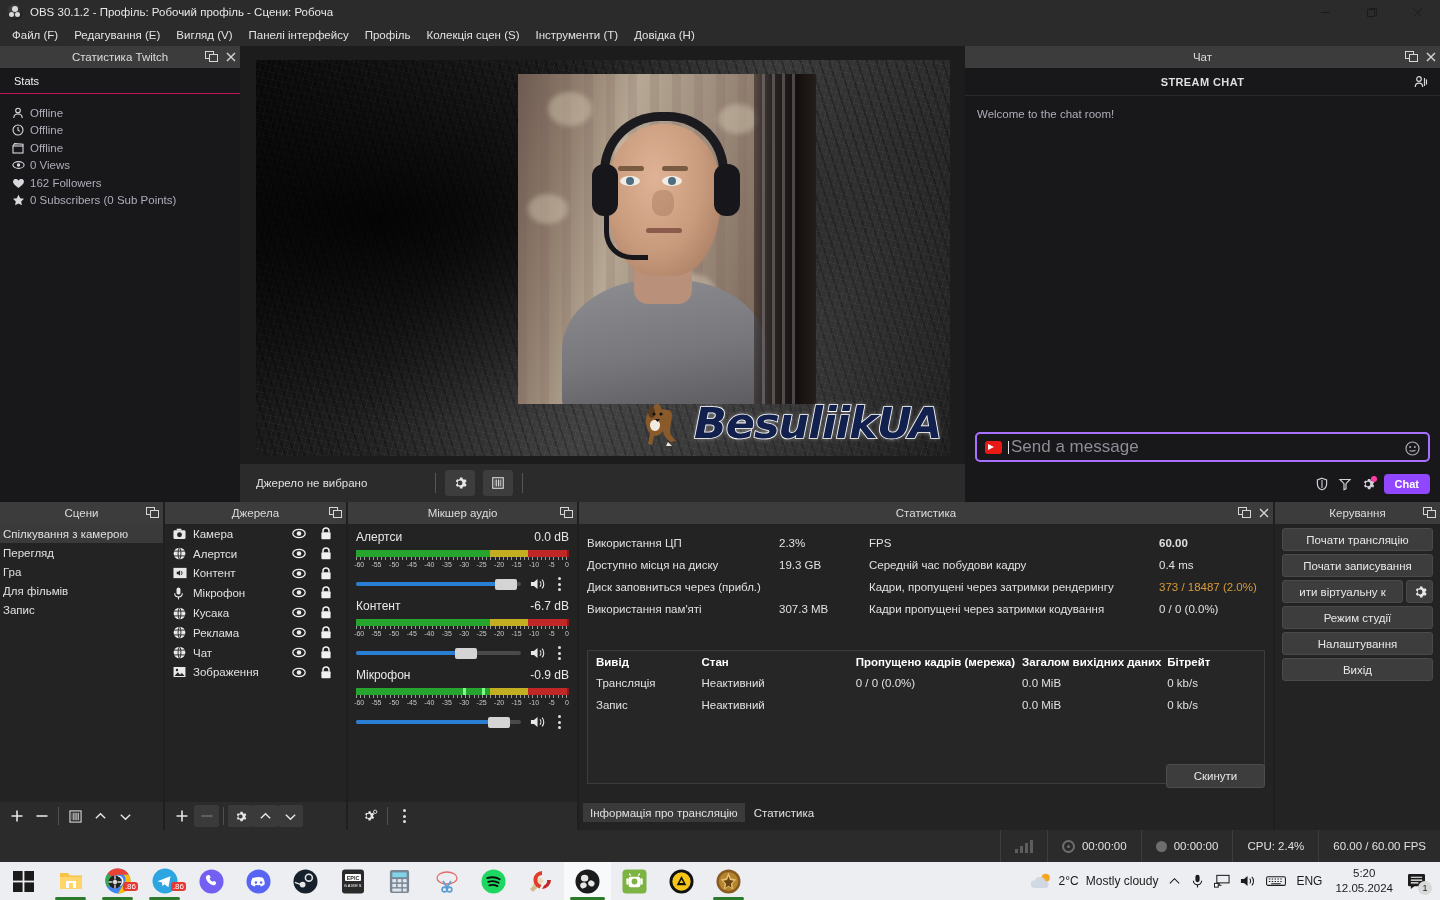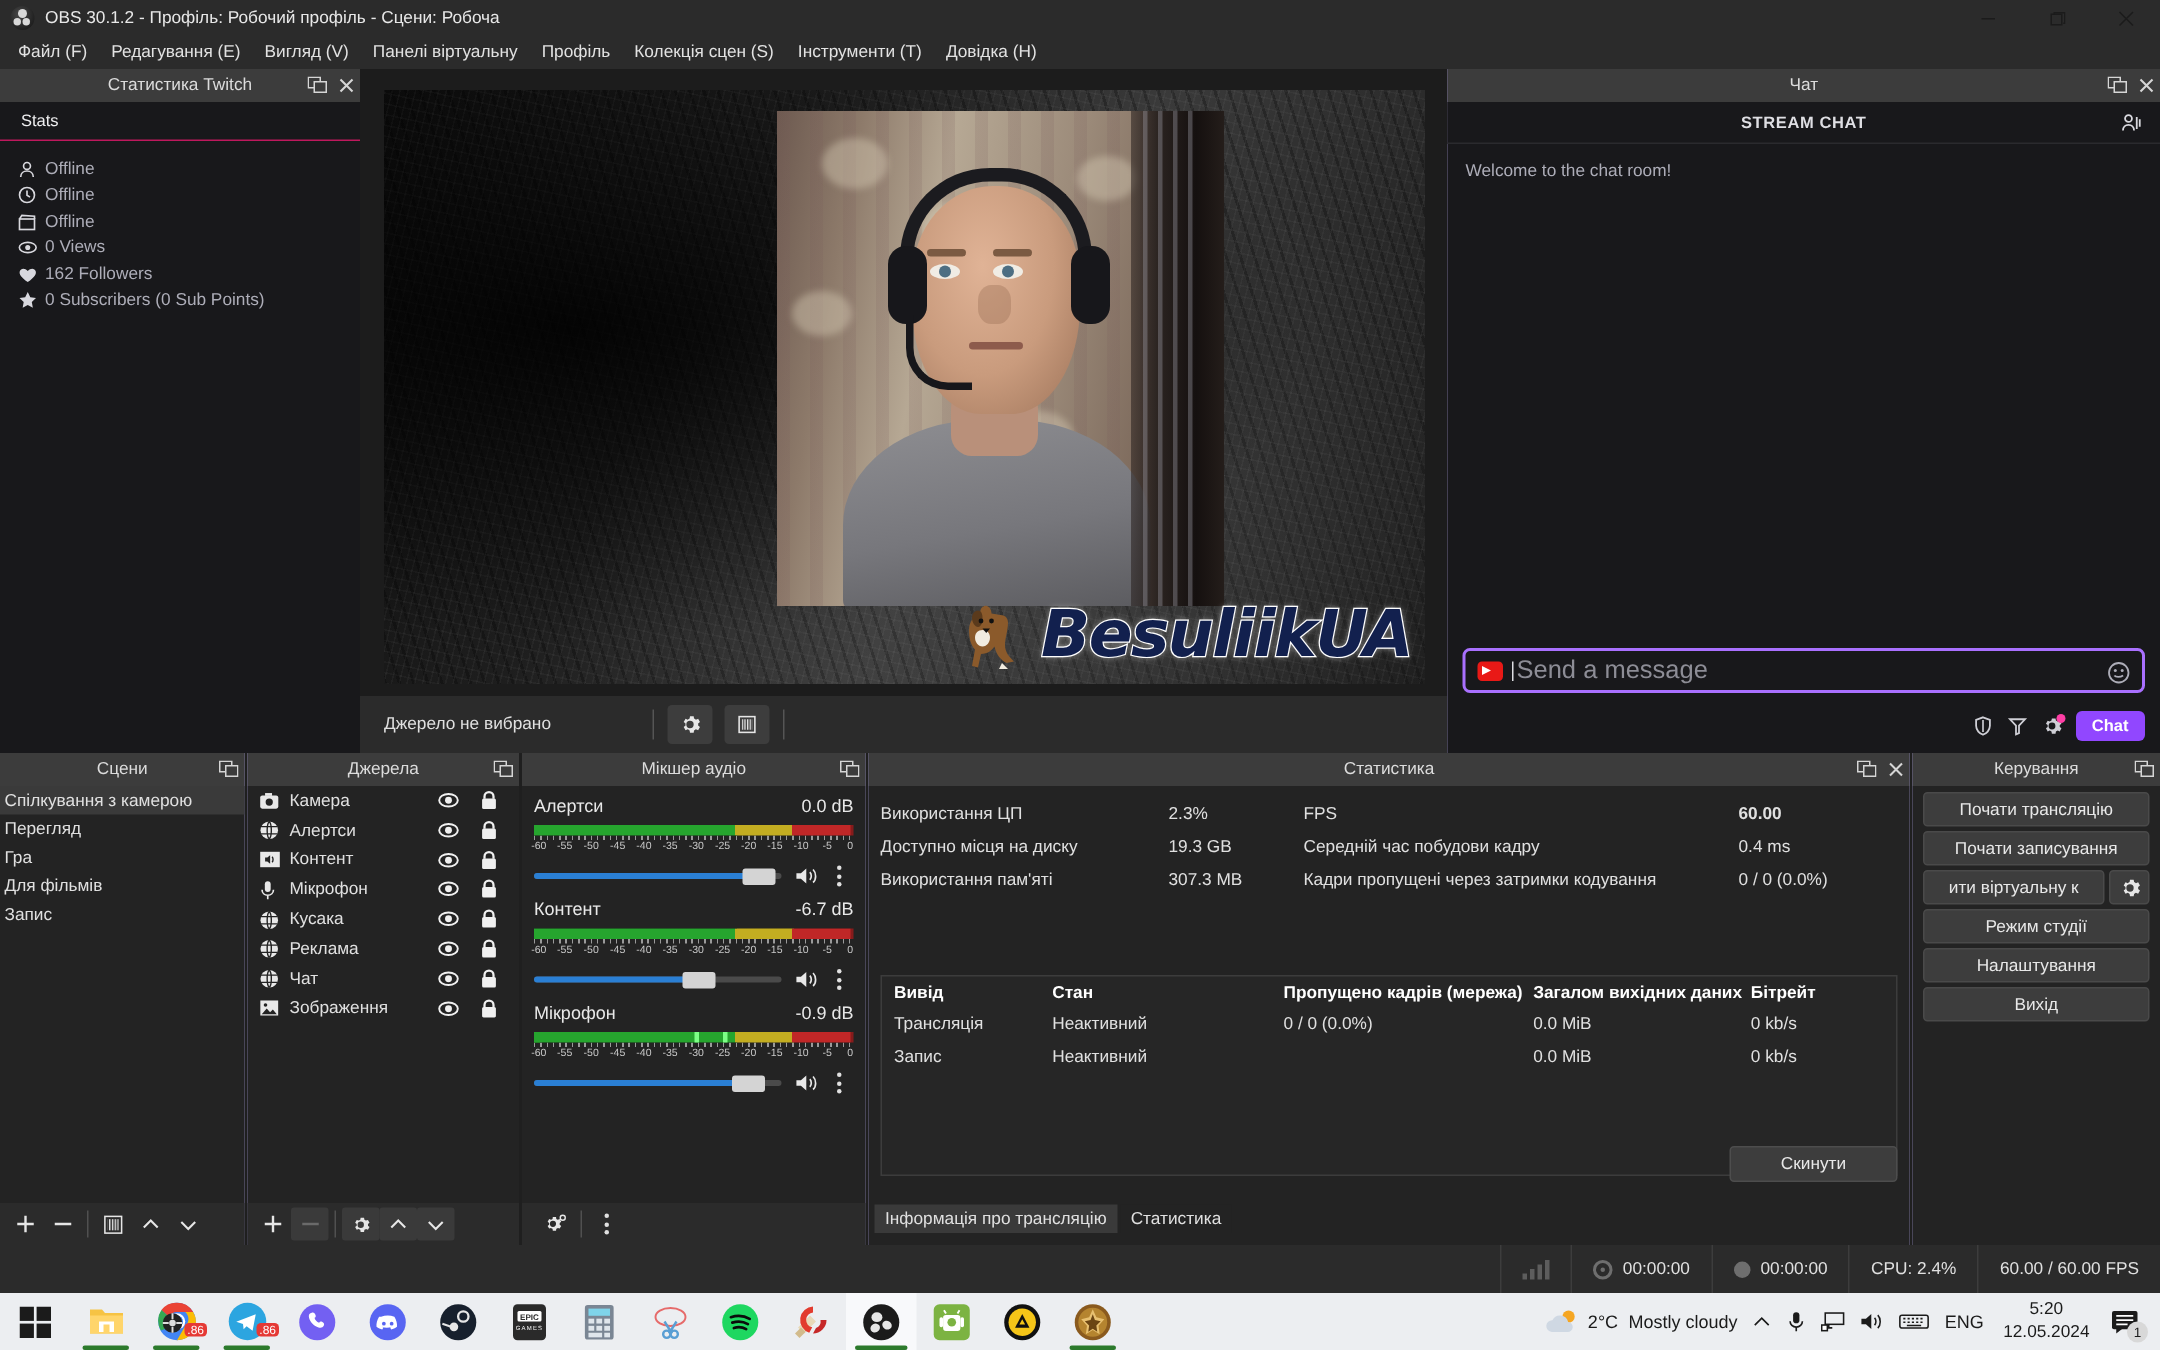--- a/index.html
+++ b/index.html
@@ -332,21 +332,21 @@
     border: 1px solid #3c3c3c; background: #262626;
   }
   .st-th { display: flex; height: 21px; align-items: center; font-size: 11.5px; color: #fff; font-weight: bold; }
   .st-tr { display: flex; height: 22px; align-items: center; font-size: 11.5px; color: #e0e0e0; }
   .c1 { width: 117px; padding-left: 8px; }
   .c2 { width: 117px; }
   .c3 { width: 172px; margin-left: 41px; }
   .c4 { width: 150px; }
   .c5 { width: 100px; }
   .reset-btn {
-    position: absolute; right: 8px; bottom: 42px; width: 112px; height: 24px;
+    position: absolute; right: 8px; bottom: 42px; width: 99px; height: 24px;
     background: #3d3d3d; border: 1px solid #4d4d4d; border-radius: 3px;
     display: flex; align-items: center; justify-content: center;
     font-size: 11.5px; color: #e8e8e8;
   }
   .st-tabs { position: absolute; left: 4px; bottom: 8px; display: flex; gap: 2px; }
   .st-tab {
     height: 19px; padding: 0 7px; display: flex; align-items: center;
     font-size: 11.5px; color: #e0e0e0; background: #3a3a3a;
   }
   .st-tab.active { background: #232323; }
@@ -439,21 +439,21 @@
           <path d="M1 1l9 9M10 1l-9 9" stroke="#1b1b1b" stroke-width="1"></path>
         </svg>
     </div>
   </div>
 </div>
 
 <div id="menubar">
   <div class="mi">Файл (F)</div>
   <div class="mi">Редагування (E)</div>
   <div class="mi">Вигляд (V)</div>
-  <div class="mi">Панелі віртуальну</div>
+  <div class="mi">Панелі інтерфейсу</div>
   <div class="mi">Профіль</div>
   <div class="mi">Колекція сцен (S)</div>
   <div class="mi">Інструменти (T)</div>
   <div class="mi">Довідка (H)</div>
 </div>
 
 <div class="dock" id="twitchdock">
   <div class="dock-title">
     <div class="t">Статистика Twitch</div>
     <div class="dock-btns">
@@ -1145,20 +1145,26 @@
         <span class="st-l2">FPS</span>
         <span class="st-v2 bold">60.00</span>
       </div>
       <div class="st-row">
         <span class="st-l1">Доступно місця на диску</span>
         <span class="st-v1">19.3 GB</span>
         <span class="st-l2">Середній час побудови кадру</span>
         <span class="st-v2">0.4 ms</span>
       </div>
       <div class="st-row">
+        <span class="st-l1">Диск заповниться через (прибл.)</span>
+        <span class="st-v1"></span>
+        <span class="st-l2">Кадри, пропущені через затримки рендерингу</span>
+        <span class="st-v2 warn">373 / 18487 (2.0%)</span>
+      </div>
+      <div class="st-row">
         <span class="st-l1">Використання пам'яті</span>
         <span class="st-v1">307.3 MB</span>
         <span class="st-l2">Кадри пропущені через затримки кодування</span>
         <span class="st-v2">0 / 0 (0.0%)</span>
       </div>
     </div>
 
     <div class="st-table">
       <div class="st-th">
         <span class="c1">Вивід</span>

